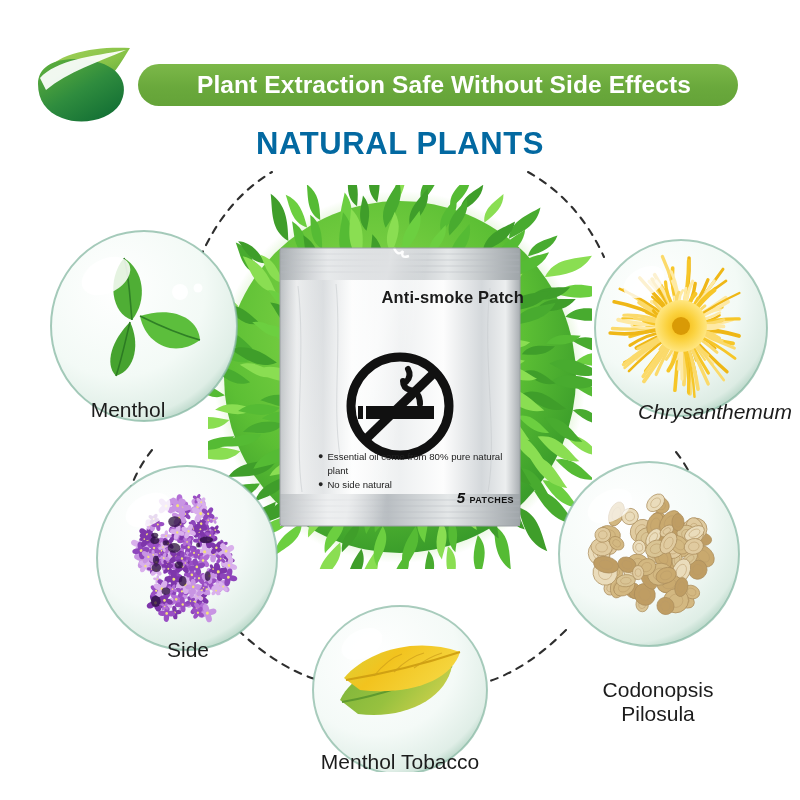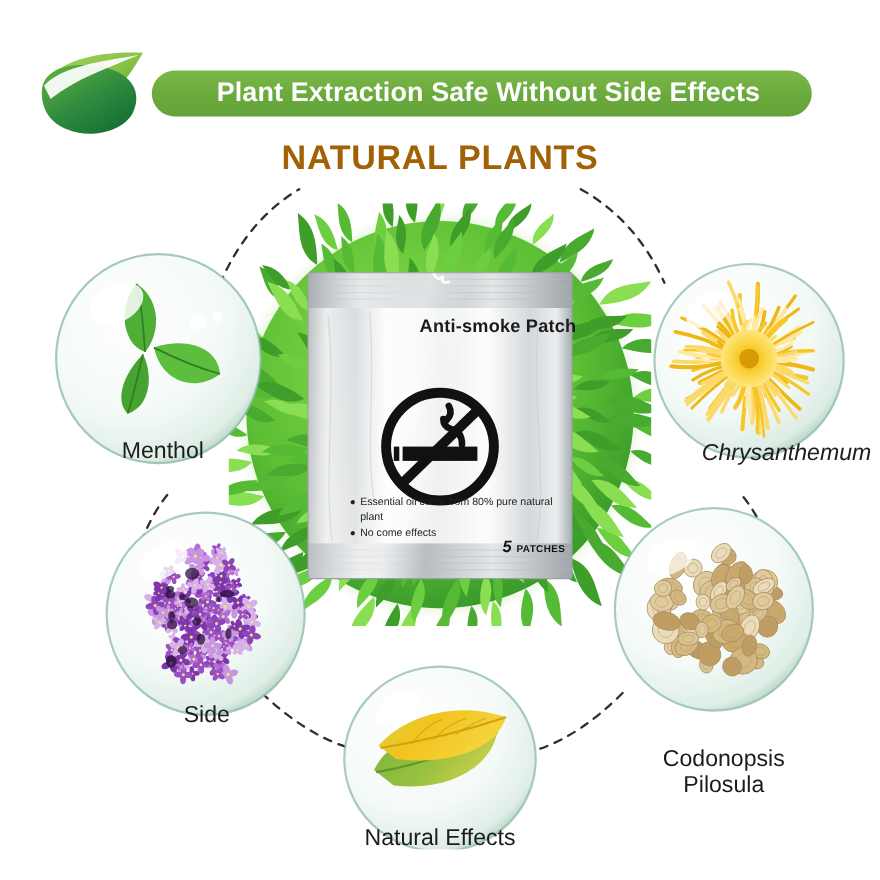--- a/index.html
+++ b/index.html
@@ -23,21 +23,21 @@
     position:absolute;left:150px;top:41px;width:588px;height:40px;
     line-height:40px;text-align:center;
     color:#ffffff;font-size:24.5px;font-weight:bold;letter-spacing:.1px;
     white-space:nowrap;
   }
   .leaf-logo{position:absolute;left:26px;top:22px;width:128px;height:80px;}
 
   
   .section-title{
     position:absolute;left:0;top:126px;width:800px;
-    text-align:center;color:#a16207;
+    text-align:center;color:#0369a1;
     font-size:31px;font-weight:bold;letter-spacing:.6px;
   }
 
   
   .arcs{position:absolute;left:0;top:0;width:800px;height:800px;}
 
   
   .leafball{position:absolute;left:208px;top:185px;width:384px;height:384px;}
 
   
@@ -380,21 +380,21 @@
 
   <div class="packet-title">Anti-smoke Patch</div>
 
   <div class="packet-bullets">
     <div class="bl">
       <span class="dot">●</span>
       <span>Essential oil come from 80% pure natural plant</span>
     </div>
     <div class="bl">
       <span class="dot">●</span>
-      <span>No come effects</span>
+      <span>No side natural</span>
     </div>
   </div>
 
   <div class="packet-count">
     <span class="num">5</span>
     <span class="unit">PATCHES</span>
   </div>
 
   <div class="bubble" style="left:48px;top:228px;">
     <svg width="192" height="196" viewBox="0 0 192 196" xmlns="http://www.w3.org/2000/svg">
@@ -414,21 +414,21 @@
         <path d="M92,88 C122,78 150,88 152,112 C128,130 98,118 92,88 Z" fill="#5cbe3c"></path>
         <path d="M152,112 C130,106 108,96 92,88" stroke="#2f7f26" stroke-width="1.6" fill="none"></path>
         <path d="M82,94 C64,112 56,136 68,148 C88,142 92,114 82,94 Z" fill="#46a32f"></path>
         <path d="M68,148 C74,130 78,110 82,94" stroke="#2c7a23" stroke-width="1.5" fill="none"></path>
       </g>
       <ellipse cx="58" cy="48" rx="26" ry="17" fill="#ffffff" opacity="0.85" transform="rotate(-28 58 48)"></ellipse>
       <circle cx="132" cy="64" r="8" fill="#ffffff" opacity="0.9"></circle>
       <circle cx="150" cy="60" r="4.5" fill="#ffffff" opacity="0.9"></circle>
     </svg>
   </div>
-  <div class="blabel" style="left:48px;top:398px;width:200px;">Menthol</div>
+  <div class="blabel" style="left:28px;top:398px;width:200px;">Menthol</div>
 
   <div class="bubble" style="left:592px;top:238px;">
     <svg width="178" height="180" viewBox="0 0 178 180" xmlns="http://www.w3.org/2000/svg">
       <defs>
         <radialGradient id="bb2" cx="0.36" cy="0.30" r="0.78">
           <stop offset="0" stop-color="#ffffff"></stop>
           <stop offset="0.6" stop-color="#f3faf6"></stop>
           <stop offset="0.88" stop-color="#ddece4"></stop>
           <stop offset="1" stop-color="#a5cbb9"></stop>
         </radialGradient>
@@ -2017,15 +2017,15 @@
         <path d="M36,76 C72,70 114,60 150,48" stroke="#d0a113" stroke-width="2" fill="none"></path>
         <g stroke="#cfa01a" stroke-width="1.1" opacity="0.75" fill="none">
           <path d="M64,72 C72,62 80,54 92,50"></path>
           <path d="M84,68 C92,60 102,52 114,49"></path>
           <path d="M104,64 C112,58 122,52 132,49"></path>
         </g>
       </g>
       <ellipse cx="52" cy="40" rx="22" ry="14" fill="#ffffff" opacity="0.78" transform="rotate(-28 52 40)"></ellipse>
     </svg>
   </div>
-  <div class="blabel" style="left:290px;top:750px;width:220px;">Natural Effects</div>
+  <div class="blabel" style="left:290px;top:750px;width:220px;">Menthol Tobacco</div>
 
 </div>
 
 </body></html>

